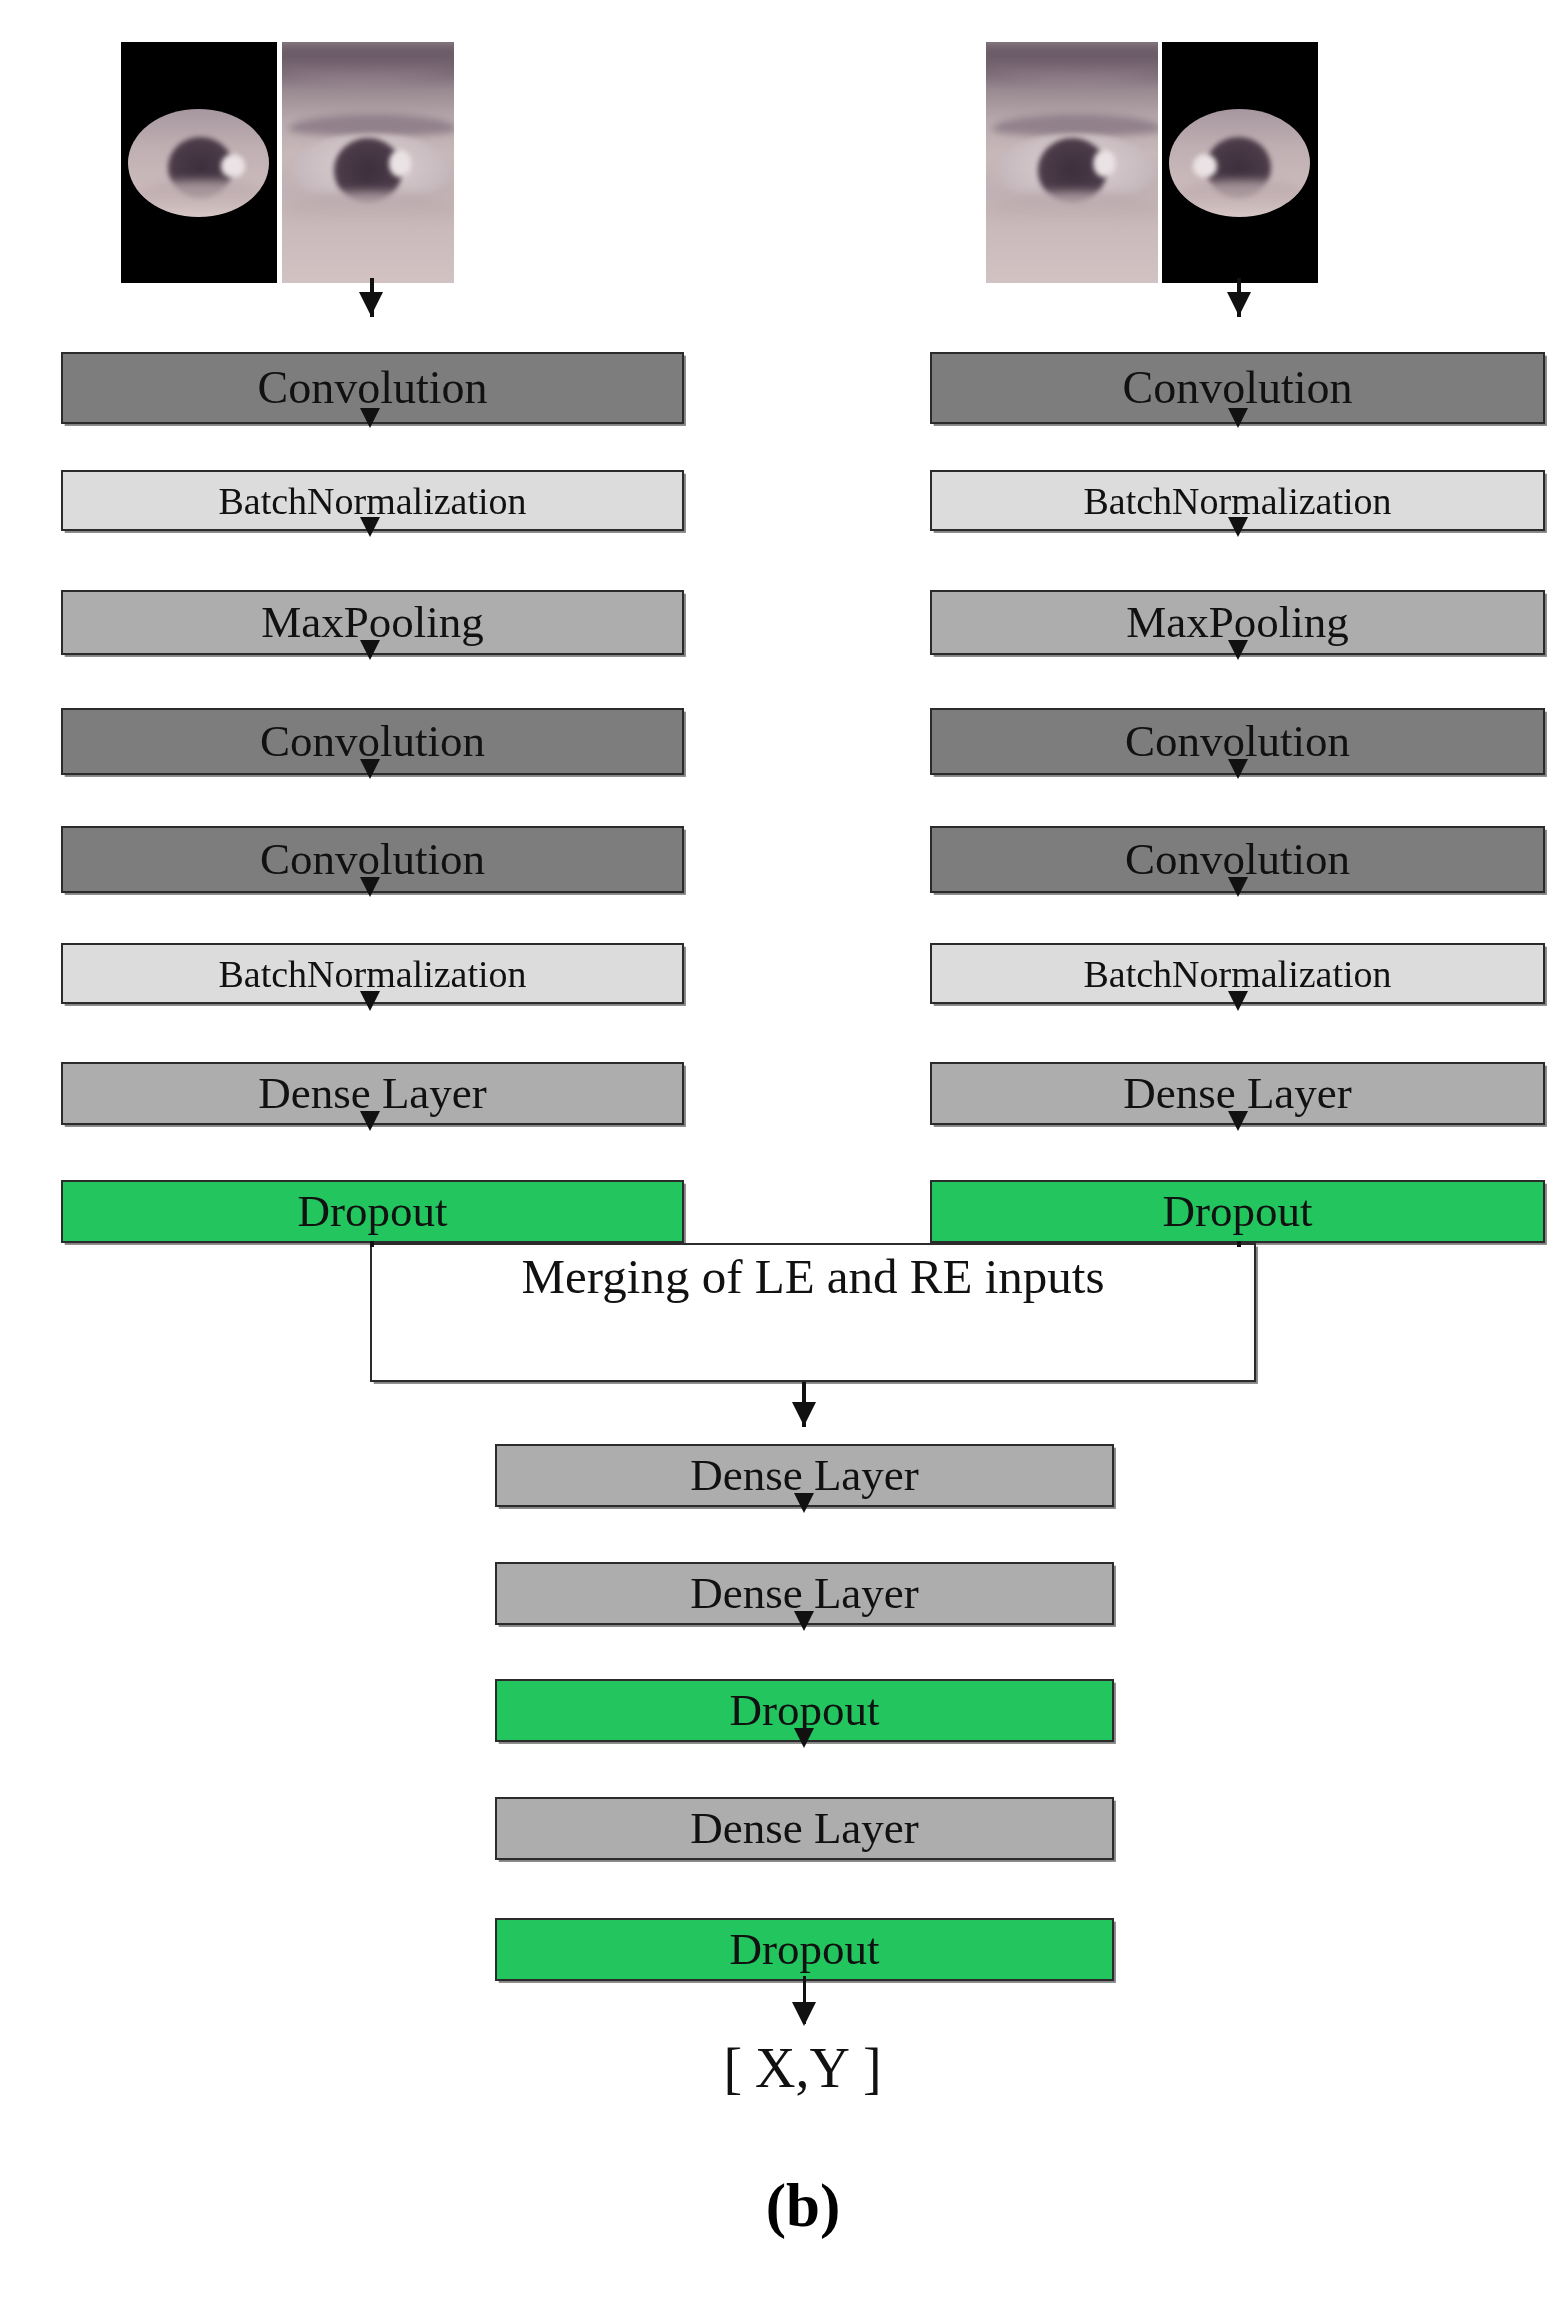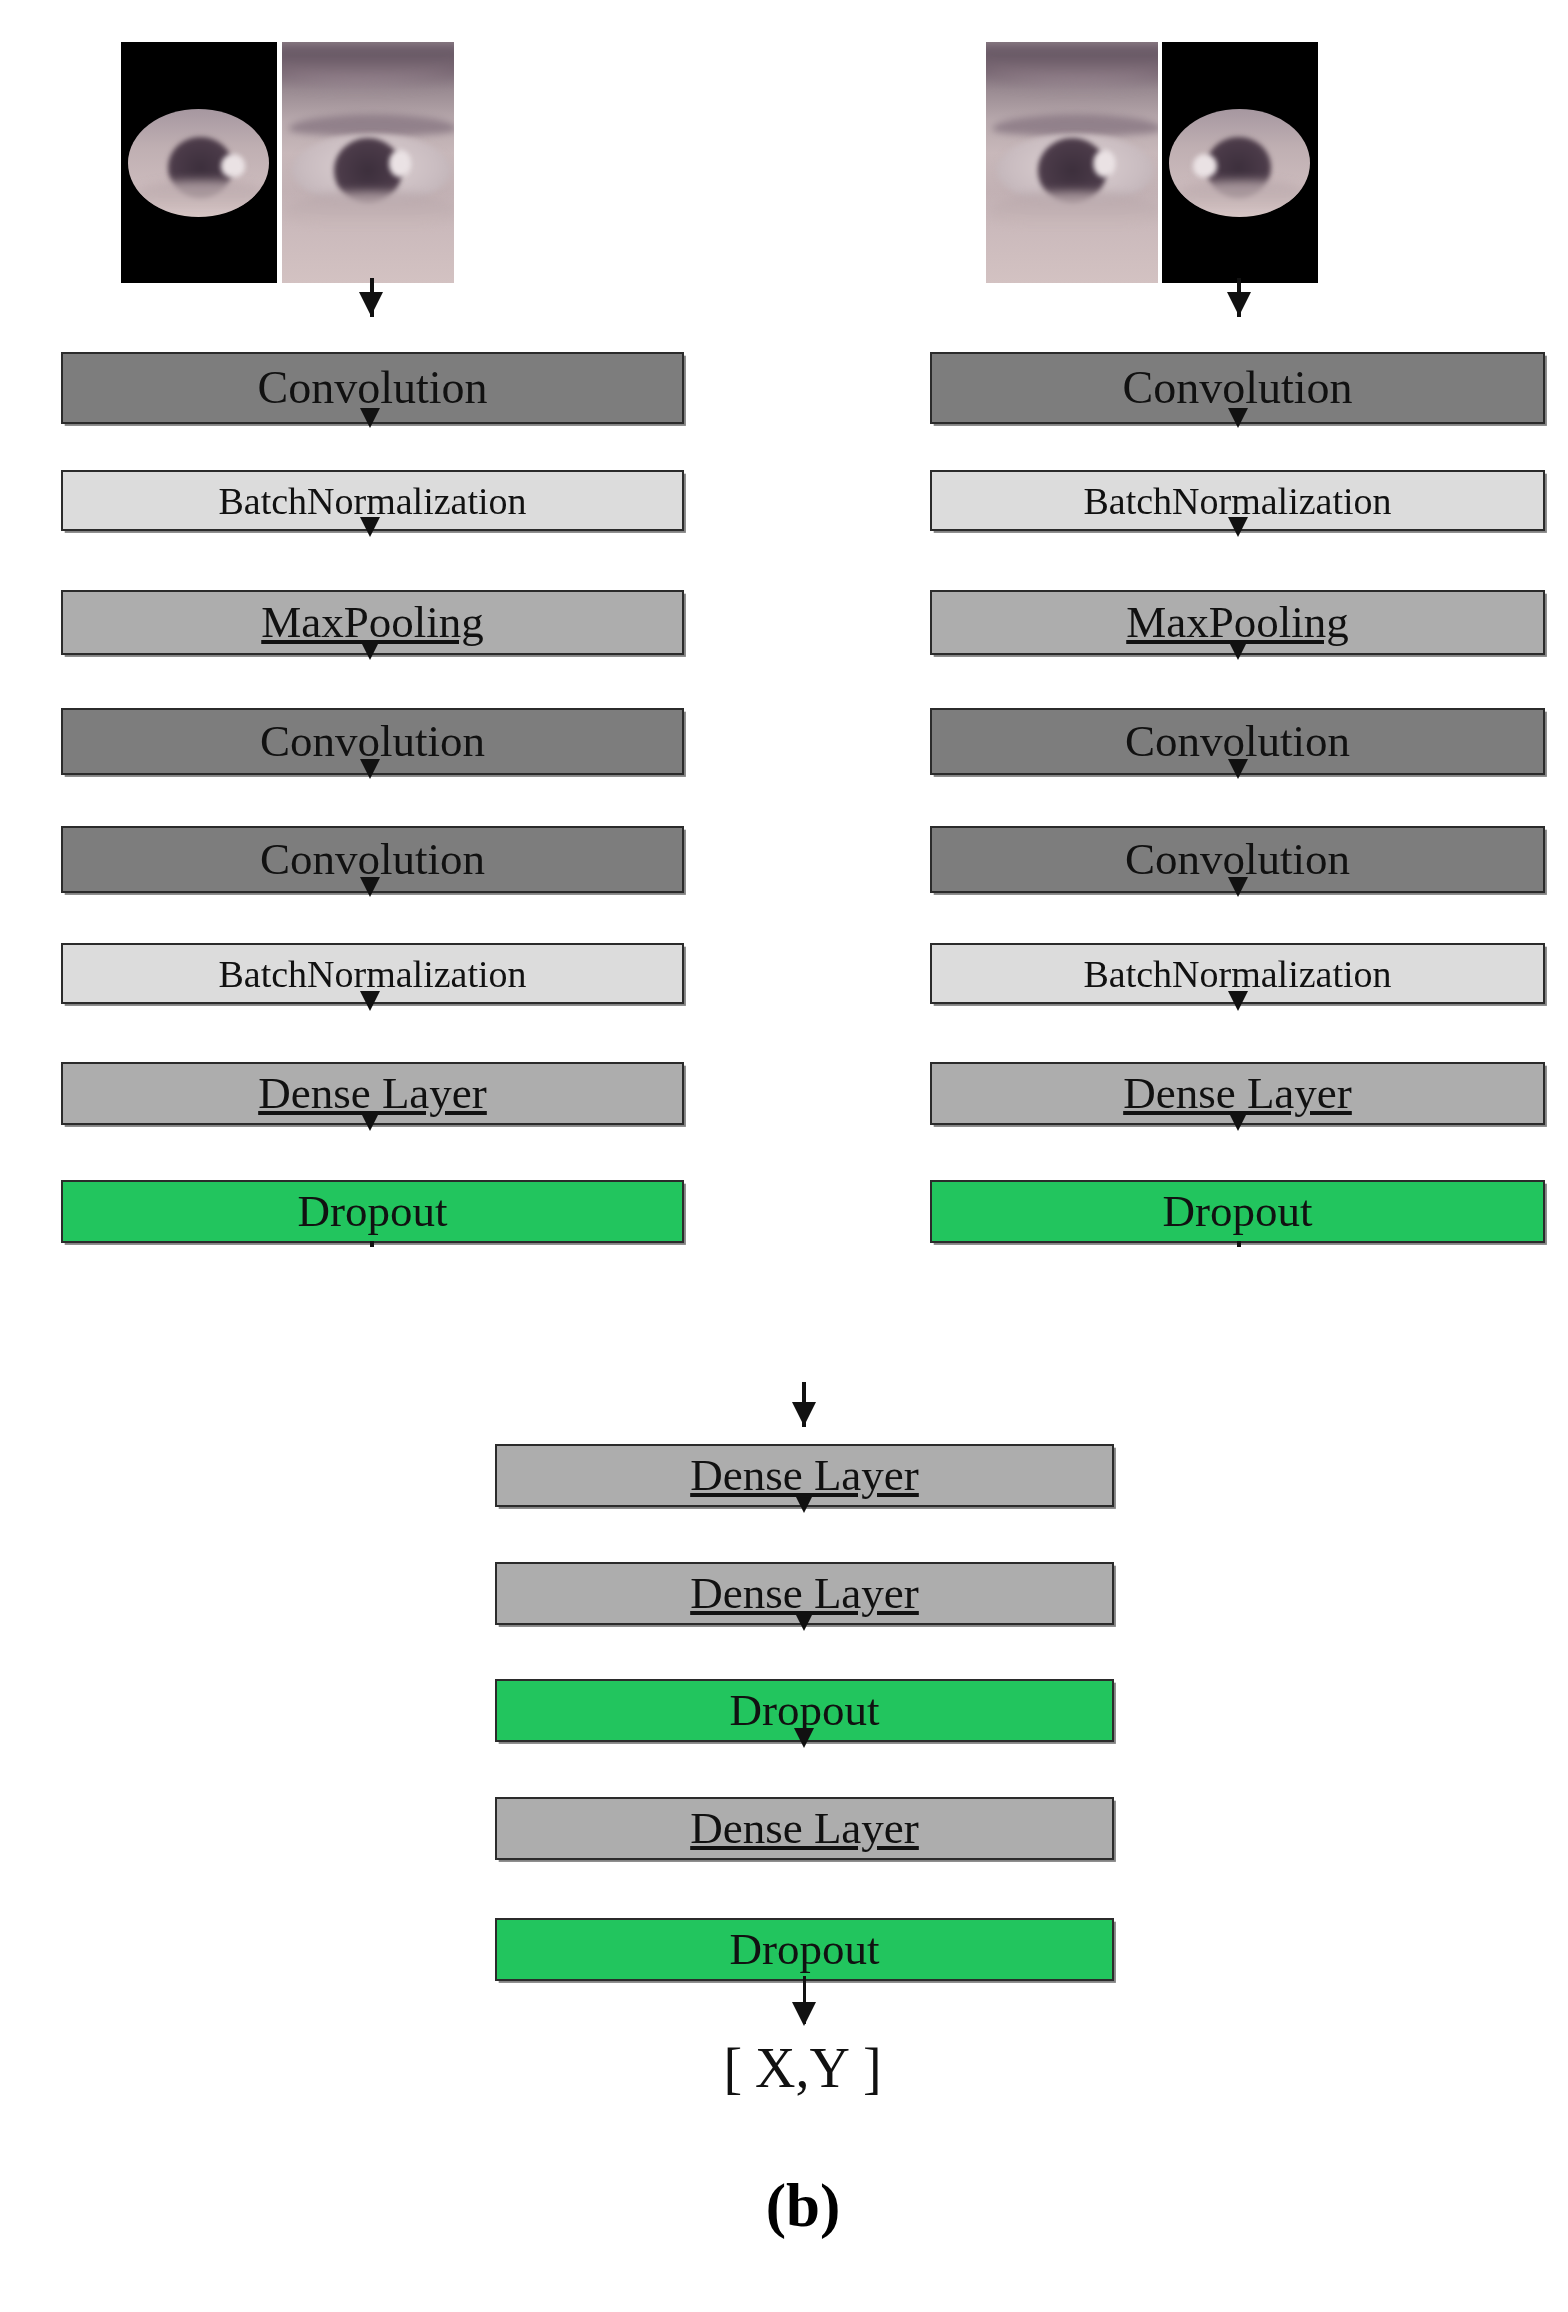--- a/index.html
+++ b/index.html
@@ -118,21 +118,21 @@
     box-shadow: 2.8px 2.8px 0 -0.9px rgba(90,90,90,.75);
     display: flex;
     align-items: center;
     justify-content: center;
     color: #111111;
     line-height: 1;
     white-space: nowrap;
   }
   .shade-conv  { background: #7d7d7d; }
   .shade-bn    { background: #dcdcdc; }
-  .shade-dense { background: #adadad; text-decoration: underline; }
+  .shade-dense { background: #adadad; }
   .shade-drop  { background: #22c55e; }
   .shade-merge { background: #ffffff; }
 
   
   .arrow-line {
     position: absolute;
     background: #111111;
     width: 3.7px;
   }
   .arrow-head {
@@ -261,20 +261,21 @@
   <div class="arrow-head small" style="left:1209px; top:877px;"></div>
 
   <div class="layer-box shade-bn" style="left:911px; top:943px; width:615px; height:61px; font-size:38px;">BatchNormalization</div>
   <div class="arrow-head small" style="left:1209px; top:991px;"></div>
 
   <div class="layer-box shade-dense" style="left:911px; top:1062px; width:615px; height:63px; font-size:45px;">Dense Layer</div>
   <div class="arrow-head small" style="left:1209px; top:1111px;"></div>
 
   <div class="layer-box shade-drop" style="left:911px; top:1180px; width:615px; height:63px; font-size:45px;">Dropout</div>
 
+  <div class="layer-box shade-merge" style="left:351px; top:1243px; width:886px; height:139px; font-size:49px; align-items:flex-start; padding-top:7.4px;">Merging of LE and RE inputs</div>
 
   <div class="arrow-line" style="left:351px; top:1241px; height:5.6px;"></div>
   <div class="arrow-line" style="left:1218px; top:1241px; height:5.6px;"></div>
 
   <div class="arrow-line" style="left:783px; top:1382px; height:45px;"></div>
   <div class="arrow-head" style="left:773px; top:1402px;"></div>
 
   <div class="layer-box shade-dense" style="left:476px; top:1444px; width:619px; height:63px; font-size:45px;">Dense Layer</div>
   <div class="arrow-head small" style="left:775px; top:1493px;"></div>
 

